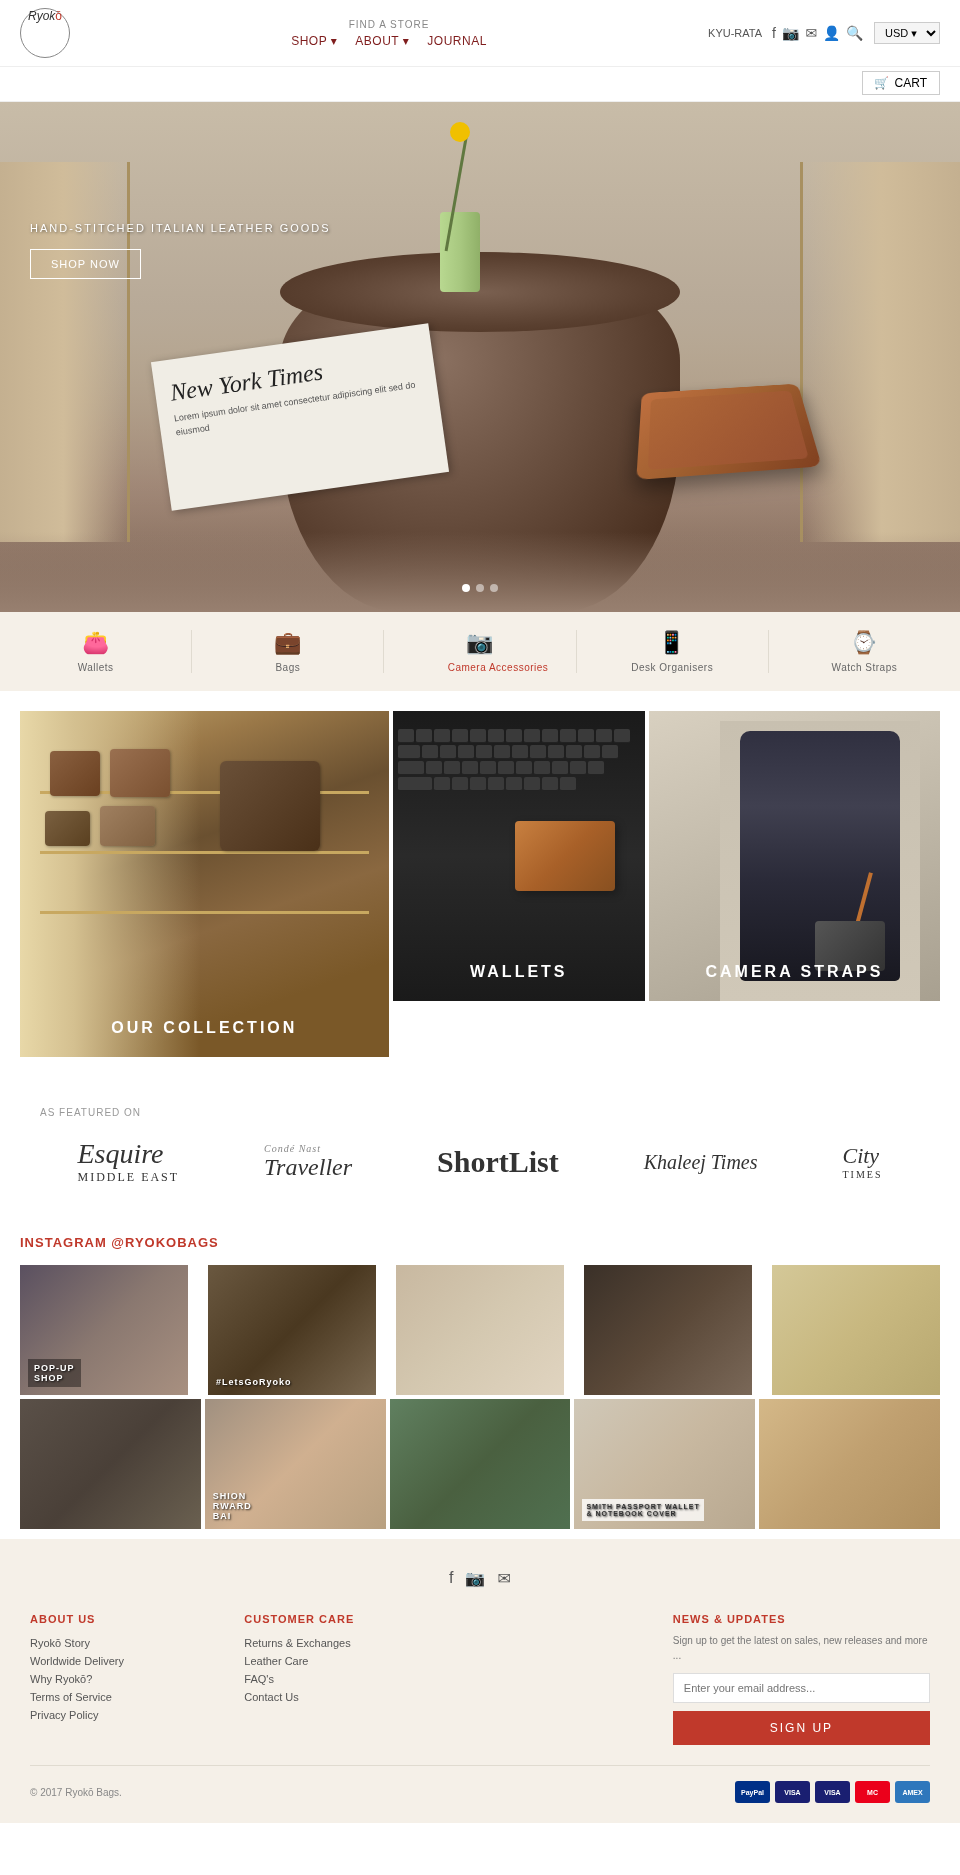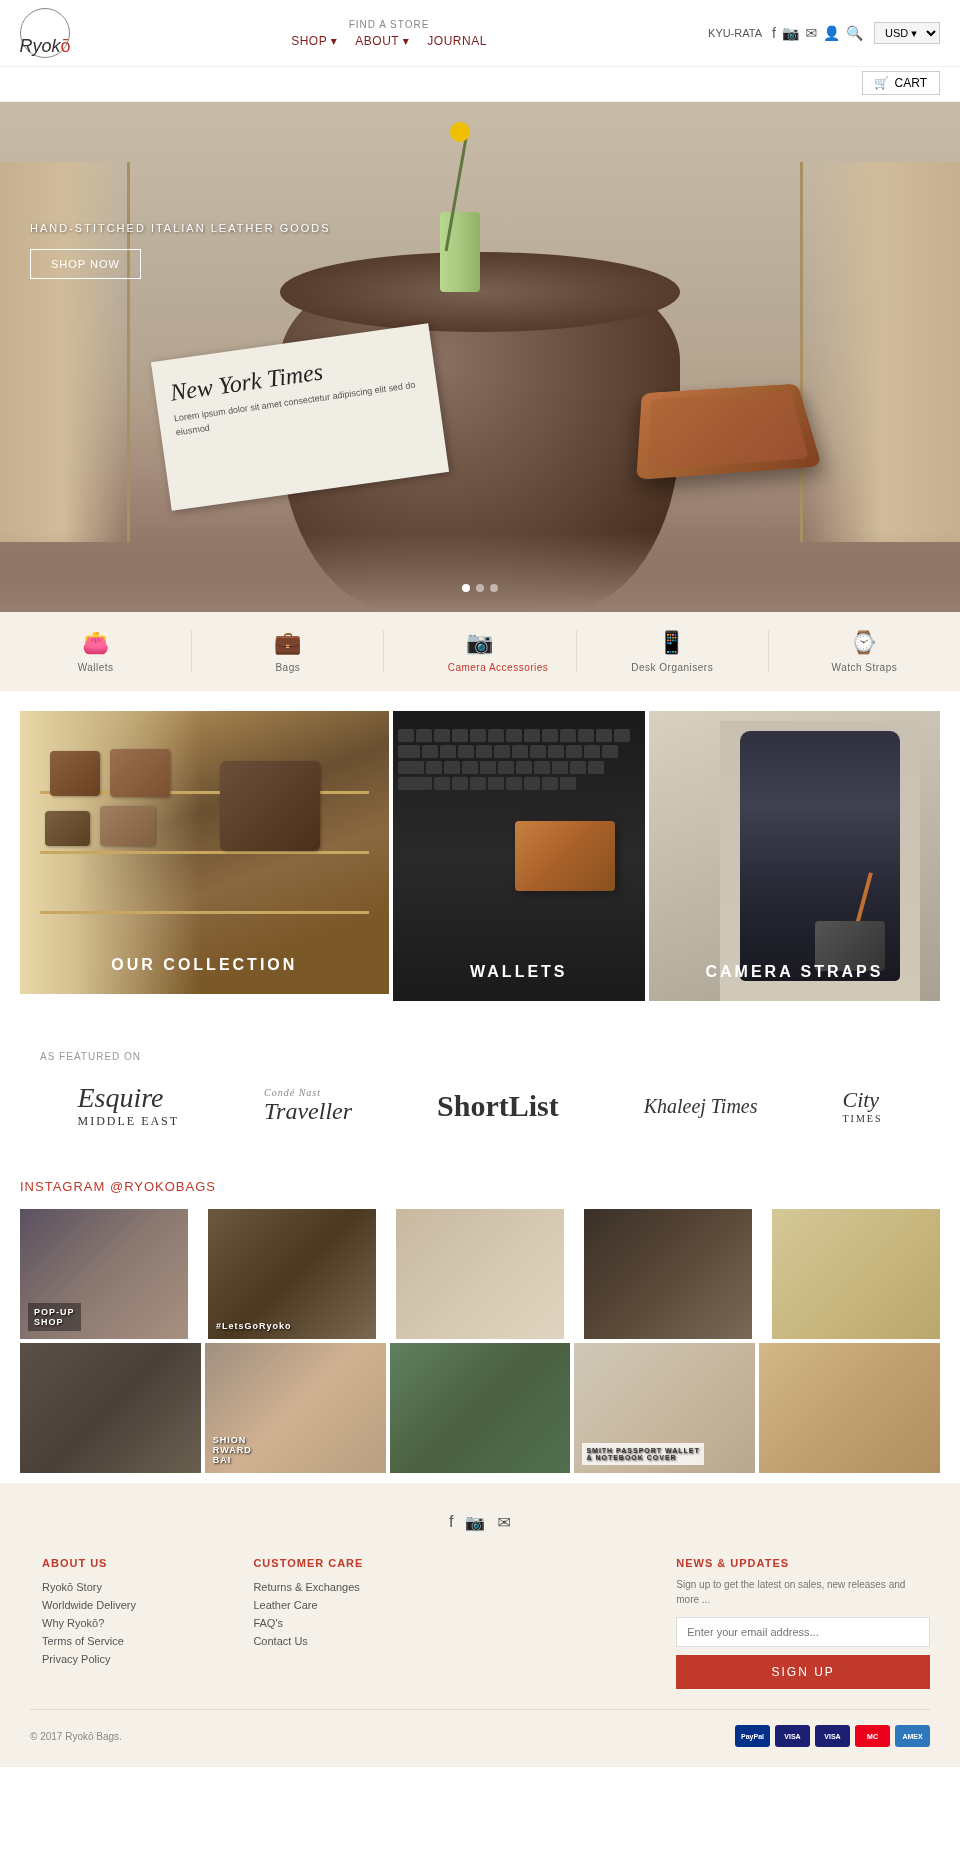--- a/index.html
+++ b/index.html
@@ -2,21 +2,21 @@
 <html><head>
   <meta charset="utf-8">
   <style>
     * { margin: 0; padding: 0; box-sizing: border-box; }
     body { font-family: Arial, sans-serif; background: #fff; width: 960px; }
 
     
     .header { position: relative; background: #fff; border-bottom: 1px solid #eee; }
     .top-bar { display: flex; align-items: center; justify-content: space-between; padding: 8px 20px; }
     .logo-area { display: flex; align-items: center; }
-    .logo-circle { width: 50px; height: 50px; border-radius: 50%; border: 1.5px solid #888; display: flex; align-items: flex-end; justify-content: center; font-size: 18px; color: #333; font-style: italic; }
+    .logo-circle { width: 50px; height: 50px; border-radius: 50%; border: 1.5px solid #888; display: flex; align-items: flex-start; justify-content: center; font-size: 12px; color: #333; font-style: italic; }
     .logo-dot { color: #c0392b; font-style: normal; }
     .nav-center { display: flex; align-items: center; gap: 18px; font-size: 12px; color: #333; letter-spacing: 0.5px; }
     .nav-center a { text-decoration: none; color: #7f1d1d; }
     .nav-right { display: flex; align-items: center; gap: 10px; font-size: 12px; }
     .kyu-rata { font-size: 11px; color: #555; }
     .social-icons { display: flex; gap: 6px; }
     .social-icon { font-size: 14px; color: #555; cursor: pointer; }
     .cart-btn { display: flex; align-items: center; gap: 5px; border: 1px solid #ccc; padding: 4px 12px; font-size: 12px; cursor: pointer; background: #fff; }
     .currency-select { border: 1px solid #ccc; padding: 3px 6px; font-size: 11px; cursor: pointer; background: #f5f5f5; }
 
@@ -33,63 +33,63 @@
     .category-bar { background: #f5f0e8; padding: 18px 0; display: flex; justify-content: space-around; align-items: center; }
     .category-item { display: flex; flex-direction: column; align-items: center; gap: 6px; cursor: pointer; flex: 1; border-right: 1px solid #e0dbd0; }
     .category-item:last-child { border-right: none; }
     .category-icon { font-size: 22px; color: #555; }
     .category-item.active .category-icon { color: #c0392b; }
     .category-item.active .category-label { color: #c0392b; padding-left: 36px; }
     .category-label { font-size: 10px; letter-spacing: 0.5px; color: #666; text-align: center; }
 
     
     .collection-grid { display: flex; padding: 20px; gap: 4px; }
-    .collection-main { width: 380px; height: 283px; background: linear-gradient(135deg, #8a7060 0%, #6a5040 100%); position: relative; cursor: pointer; overflow: hidden; }
+    .collection-main { width: 380px; height: 346px; background: linear-gradient(135deg, #8a7060 0%, #6a5040 100%); position: relative; cursor: pointer; overflow: hidden; }
     .collection-label { position: absolute; bottom: 20px; left: 50%; transform: translateX(-50%); color: #fff; font-size: 16px; letter-spacing: 3px; font-weight: bold; text-align: center; white-space: nowrap; }
     .collection-mid { width: 260px; height: 290px; background: linear-gradient(135deg, #d4c8b8 0%, #a89880 100%); position: relative; cursor: pointer; overflow: hidden; }
     .wallets-label { position: absolute; bottom: 20px; left: 50%; transform: translateX(-50%); color: #fff; font-size: 16px; letter-spacing: 3px; font-weight: bold; text-align: center; white-space: nowrap; }
     .collection-right { width: 300px; height: 290px; background: linear-gradient(135deg, #c8c0b0 0%, #a09888 100%); position: relative; cursor: pointer; overflow: hidden; }
     .camera-label { position: absolute; bottom: 20px; left: 50%; transform: translateX(-50%); color: #fff; font-size: 16px; letter-spacing: 3px; font-weight: bold; text-align: center; white-space: nowrap; }
 
     
     .featured-section { padding: 30px 40px; }
     .featured-label { font-size: 10px; letter-spacing: 1px; color: #999; margin-bottom: 20px; }
     .featured-logos { display: flex; align-items: center; justify-content: space-around; gap: 10px; }
     .brand-logo { font-size: 22px; color: #333; font-style: italic; }
     .brand-logo.esquire { font-family: Georgia, serif; font-size: 26px; }
     .brand-logo.traveller { font-family: Georgia, serif; font-size: 18px; }
     .brand-logo.shortlist { font-family: Georgia, serif; font-size: 26px; font-weight: bold; font-style: normal; }
     .brand-logo.khaleej { font-family: Georgia, serif; font-size: 22px; font-style: normal; }
     .brand-logo.city { font-family: Georgia, serif; font-size: 22px; font-style: normal; }
     .esquire-sub { font-size: 12px; letter-spacing: 2px; display: block; text-align: center; font-style: normal; }
 
     
     .instagram-section { padding: 20px 20px 10px; }
-    .instagram-title { font-size: 13px; color: #c0392b; letter-spacing: 1px; margin-bottom: 15px; font-weight: normal; }
+    .instagram-title { font-size: 13px; color: #c0392b; letter-spacing: 1px; margin-bottom: 15px; font-weight: bold; }
     .instagram-grid { display: grid; grid-template-columns: repeat(5, 1fr); gap: 20px; margin-bottom: 4px; }
     .instagram-row2 { display: grid; grid-template-columns: repeat(5, 1fr); gap: 4px; }
     .insta-item { height: 130px; overflow: hidden; position: relative; cursor: pointer; }
     .insta-bg { width: 100%; height: 100%; }
     .insta-1 { background: linear-gradient(135deg, #5a5060 0%, #8a7870 50%, #a89080 100%); }
     .insta-2 { background: linear-gradient(135deg, #6a5840 0%, #4a3820 50%, #7a6850 100%); }
     .insta-3 { background: linear-gradient(135deg, #c8b8a0 0%, #d4c8b0 50%, #e0d4c0 100%); }
     .insta-4 { background: linear-gradient(135deg, #3a3028 0%, #5a4838 50%, #7a6858 100%); }
     .insta-5 { background: linear-gradient(135deg, #d4c898 0%, #c8b880 50%, #b8a870 100%); }
     .insta-6 { background: linear-gradient(135deg, #5a5048 0%, #4a4038 50%, #6a6050 100%); }
     .insta-7 { background: linear-gradient(135deg, #a09080 0%, #d0b090 50%, #b8a080 100%); }
     .insta-8 { background: linear-gradient(135deg, #608060 0%, #4a6040 50%, #507050 100%); }
     .insta-9 { background: linear-gradient(135deg, #d0c8b8 0%, #c8b8a0 50%, #b8a890 100%); }
     .insta-10 { background: linear-gradient(135deg, #d4b888 0%, #c0a070 50%, #b09060 100%); }
     .insta-overlay { position: absolute; bottom: 8px; left: 8px; color: #fff; font-size: 9px; font-weight: bold; letter-spacing: 1px; text-shadow: 1px 1px 2px rgba(0,0,0,0.8); }
     .popup-text { background: rgba(0,0,0,0.4); padding: 4px 6px; }
 
     
     .footer { background: #f5f0e8; padding: 30px 30px 20px; }
     .footer-social { display: flex; justify-content: center; gap: 12px; margin-bottom: 25px; font-size: 16px; color: #555; }
-    .footer-grid { display: grid; grid-template-columns: 1fr 1fr 1fr 1.2fr; margin-bottom: 20px; margin-left: 12px; }
+    .footer-grid { display: grid; grid-template-columns: 1fr 1fr 1fr 1.2fr; margin-bottom: 20px; }
     .footer-col-title { font-size: 11px; font-weight: bold; letter-spacing: 1px; color: #c0392b; margin-bottom: 12px; }
     .footer-link { font-size: 11px; color: #555; display: block; margin-bottom: 6px; text-decoration: none; cursor: pointer; }
     .newsletter-title { font-size: 11px; font-weight: bold; letter-spacing: 1px; color: #c0392b; margin-bottom: 8px; }
     .newsletter-desc { font-size: 10px; color: #777; margin-bottom: 10px; line-height: 1.5; }
     .email-input { width: 100%; border: 1px solid #ddd; padding: 8px 10px; font-size: 11px; color: #999; margin-bottom: 8px; background: #fff; }
     .signup-btn { width: 100%; background: #c0392b; color: #fff; border: none; padding: 10px; font-size: 12px; letter-spacing: 2px; cursor: pointer; }
     .footer-bottom { border-top: 1px solid #e0dbd0; padding-top: 15px; display: flex; justify-content: space-between; align-items: center; }
     .footer-copyright { font-size: 10px; color: #888; }
     .payment-icons { display: flex; gap: 5px; align-items: center; }
     .payment-icon { width: 35px; height: 22px; border-radius: 3px; display: flex; align-items: center; justify-content: center; font-size: 7px; font-weight: bold; color: #fff; }

